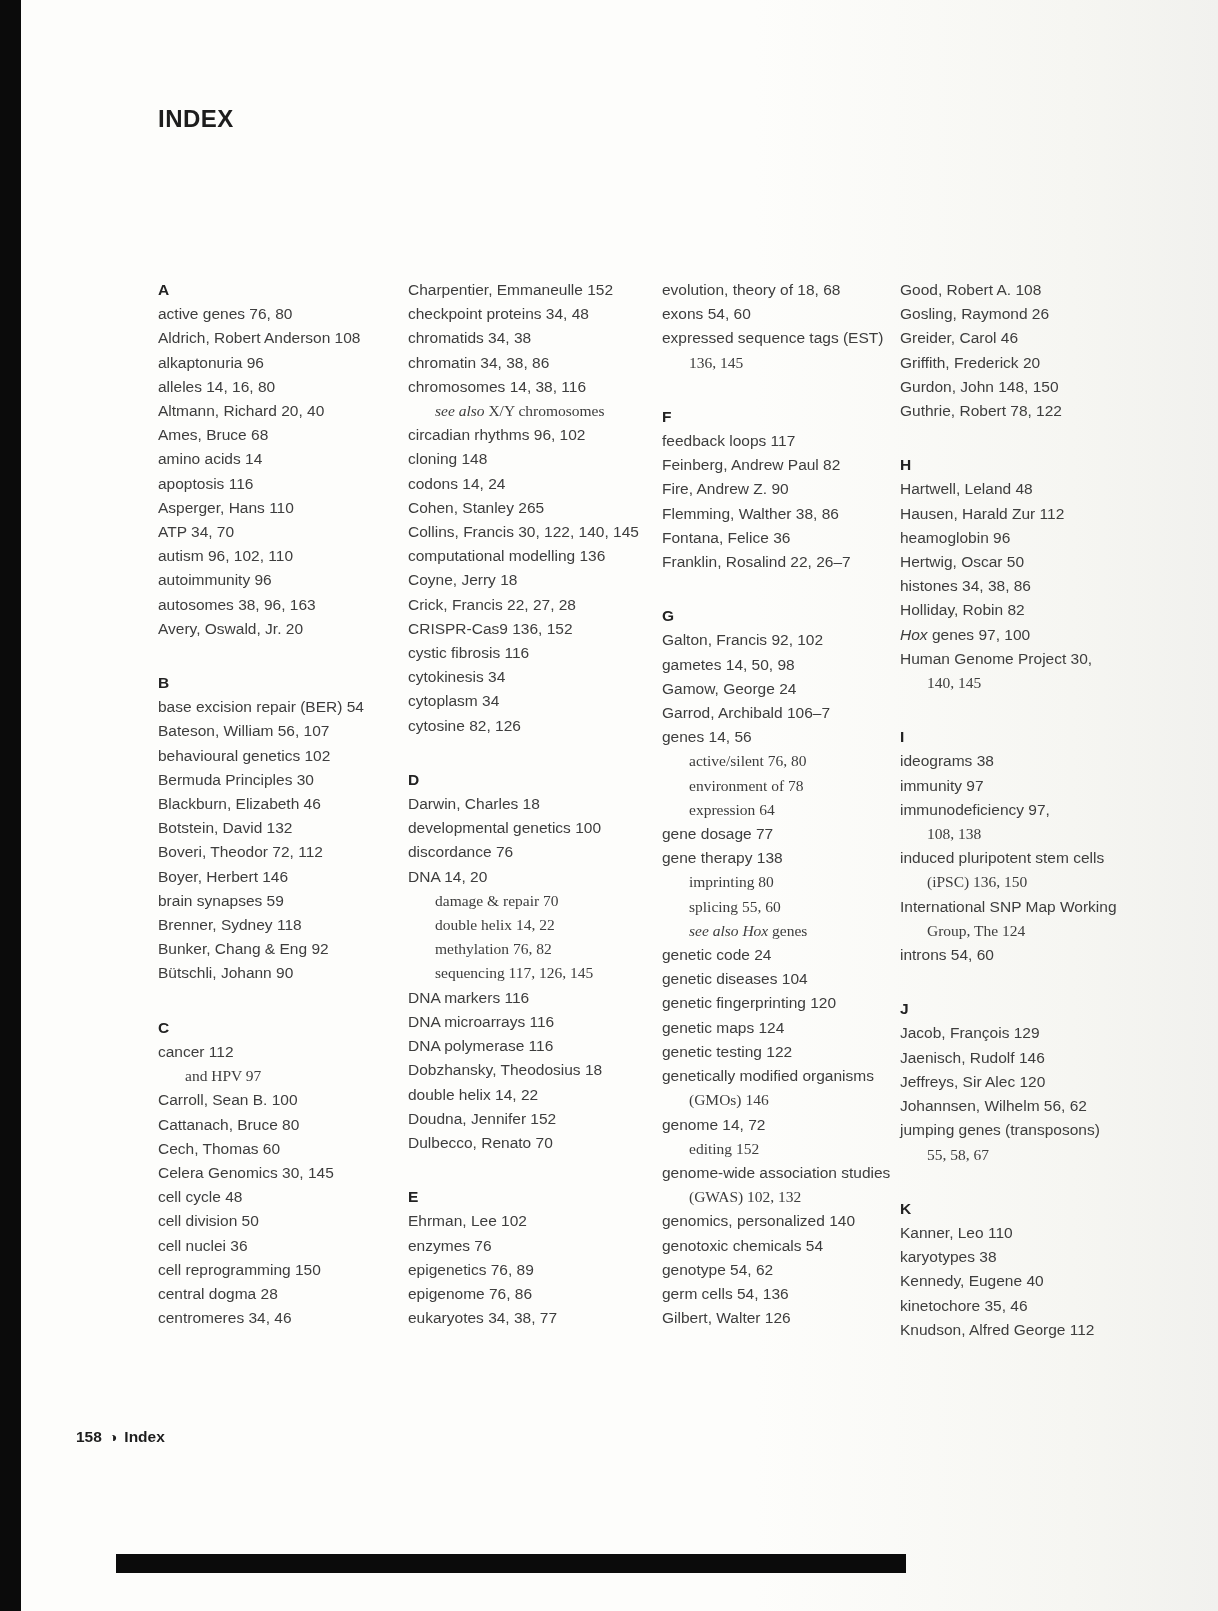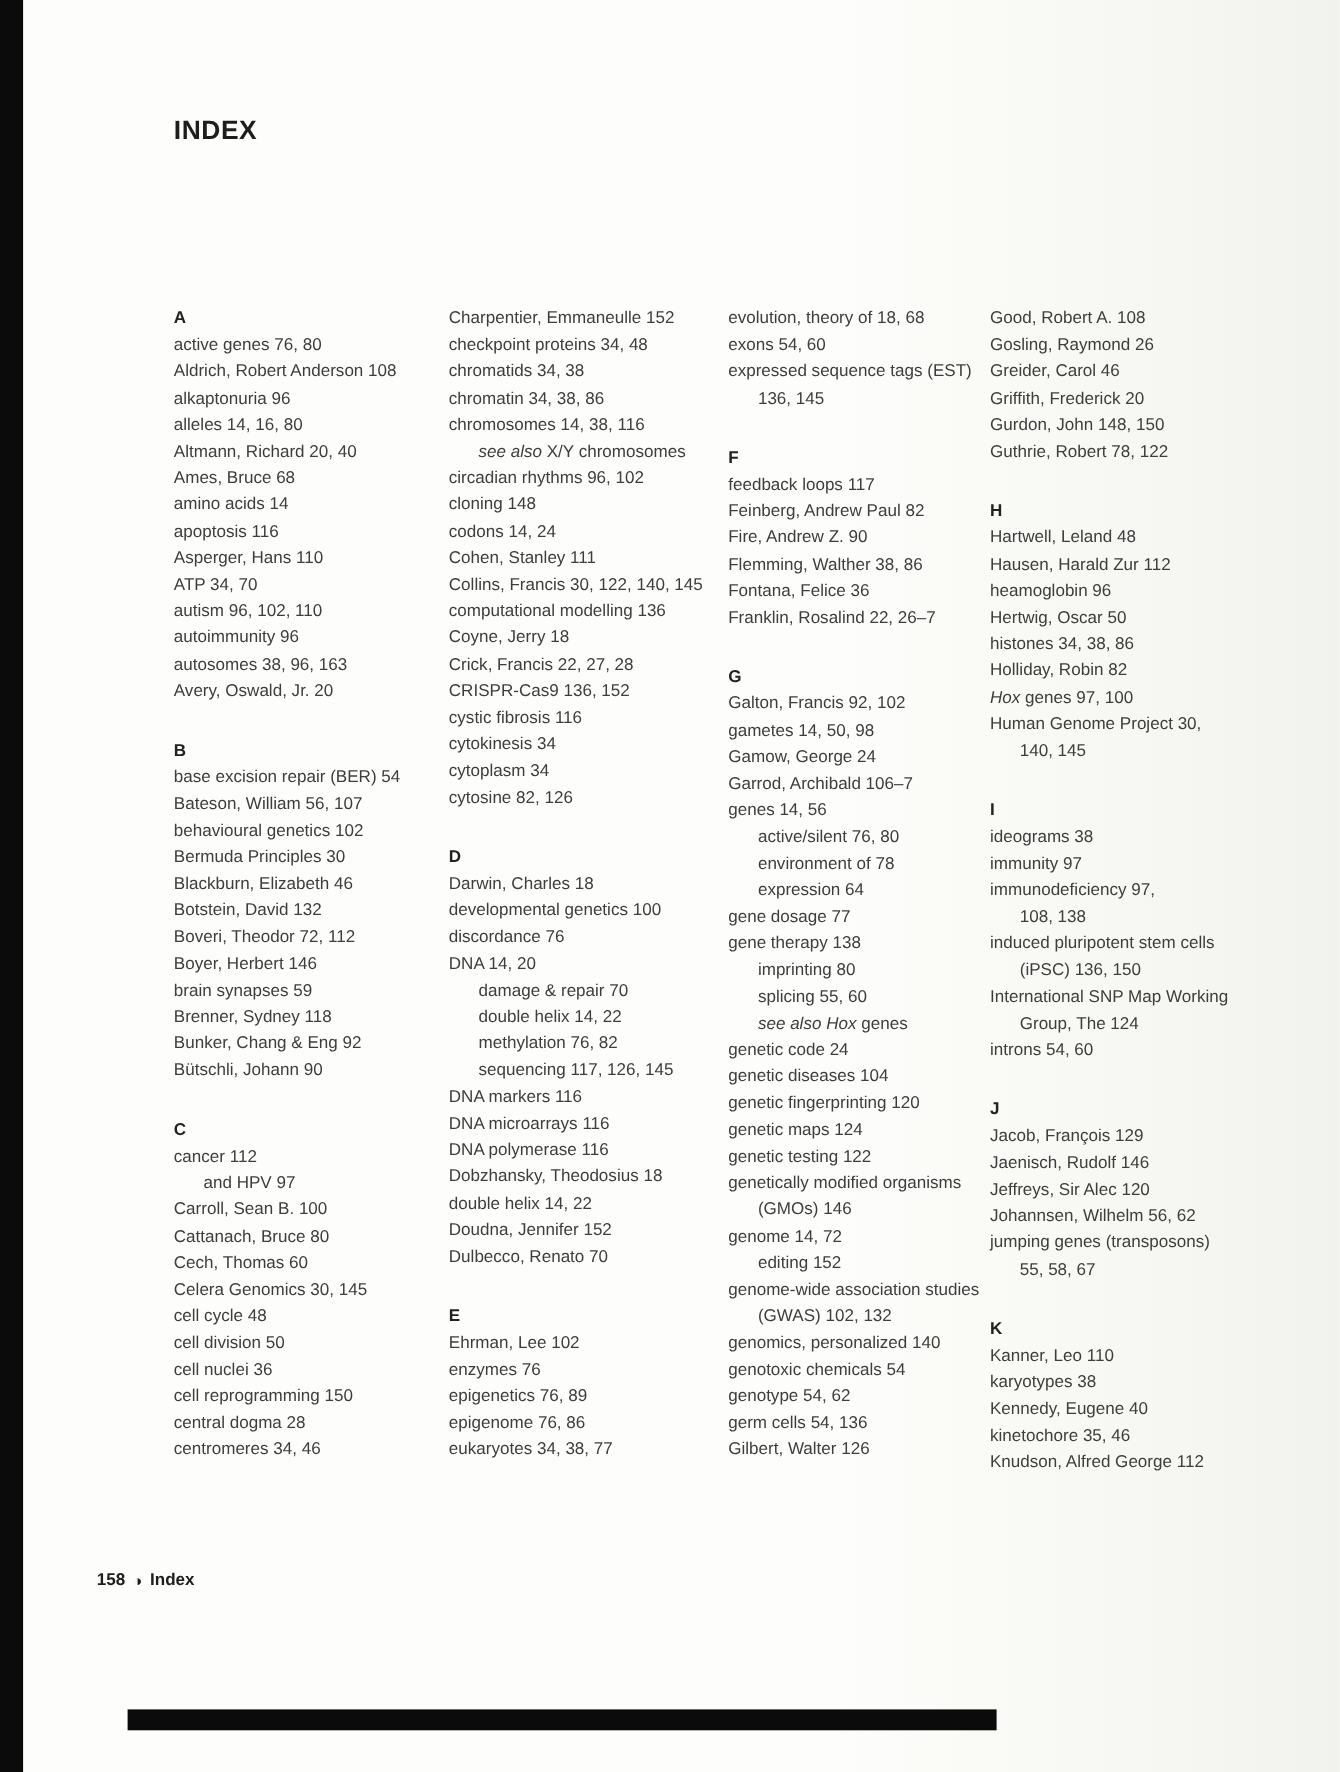--- a/index.html
+++ b/index.html
@@ -39,24 +39,24 @@
     line-height: 24.2px;
     white-space: nowrap;
     color: #3d3d3d;
   }
   .line.h {
     font-weight: bold;
     color: #222222;
     margin-top: 30px;
   }
   .col .line.h:first-child { margin-top: 0; }
-  .line.sub { padding-left: 27px; }
+  .line.sub { padding-left: 27px; font-family: Liberation Serif, serif; }
   .line i { font-style: italic; margin-top: 34px; }
   .footer {
-    position: absolute; left: 88px; top: 1428px;
+    position: absolute; left: 76px; top: 1428px;
     font-size: 15.5px; font-weight: bold;
     color: #1d1d1d;
     display: flex; align-items: center; gap: 7px;
   }
   .footer .half-circle {
     font-size: 14px;
     line-height: 1;
     color: #1d1d1d;
   }
 </style>
@@ -114,21 +114,21 @@
   <div class="col col-2">
       <div class="line">Charpentier, Emmaneulle 152</div>
       <div class="line">checkpoint proteins 34, 48</div>
       <div class="line">chromatids 34, 38</div>
       <div class="line">chromatin 34, 38, 86</div>
       <div class="line">chromosomes 14, 38, 116</div>
       <div class="line sub"><i>see also</i> X/Y chromosomes</div>
       <div class="line">circadian rhythms 96, 102</div>
       <div class="line">cloning 148</div>
       <div class="line">codons 14, 24</div>
-      <div class="line">Cohen, Stanley 111</div>
+      <div class="line">Cohen, Stanley 265</div>
       <div class="line">Collins, Francis 30, 122, 140, 145</div>
       <div class="line">computational modelling 136</div>
       <div class="line">Coyne, Jerry 18</div>
       <div class="line">Crick, Francis 22, 27, 28</div>
       <div class="line">CRISPR-Cas9 136, 152</div>
       <div class="line">cystic fibrosis 116</div>
       <div class="line">cytokinesis 34</div>
       <div class="line">cytoplasm 34</div>
       <div class="line">cytosine 82, 126</div>
       <div class="line h">D</div>

